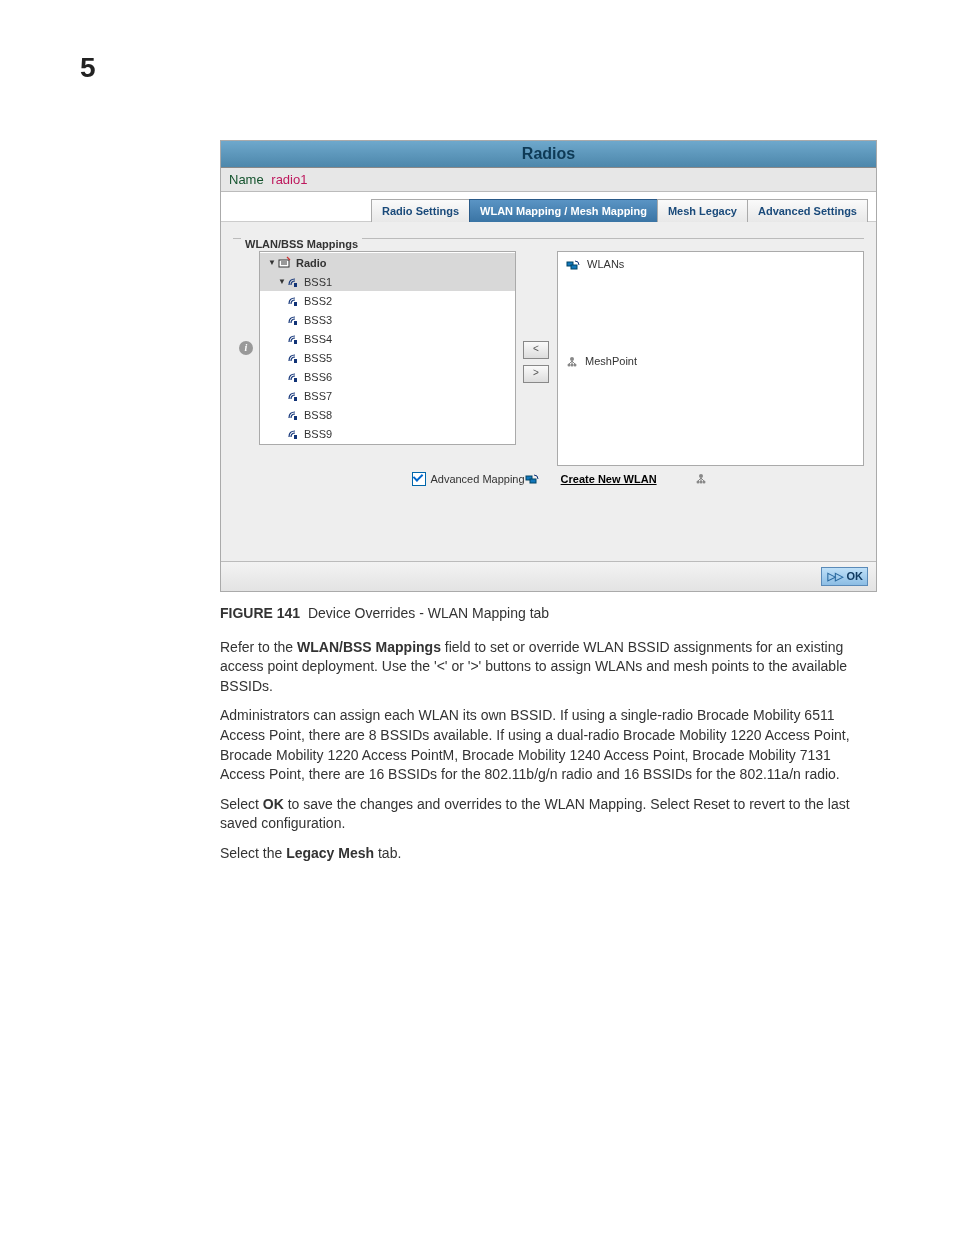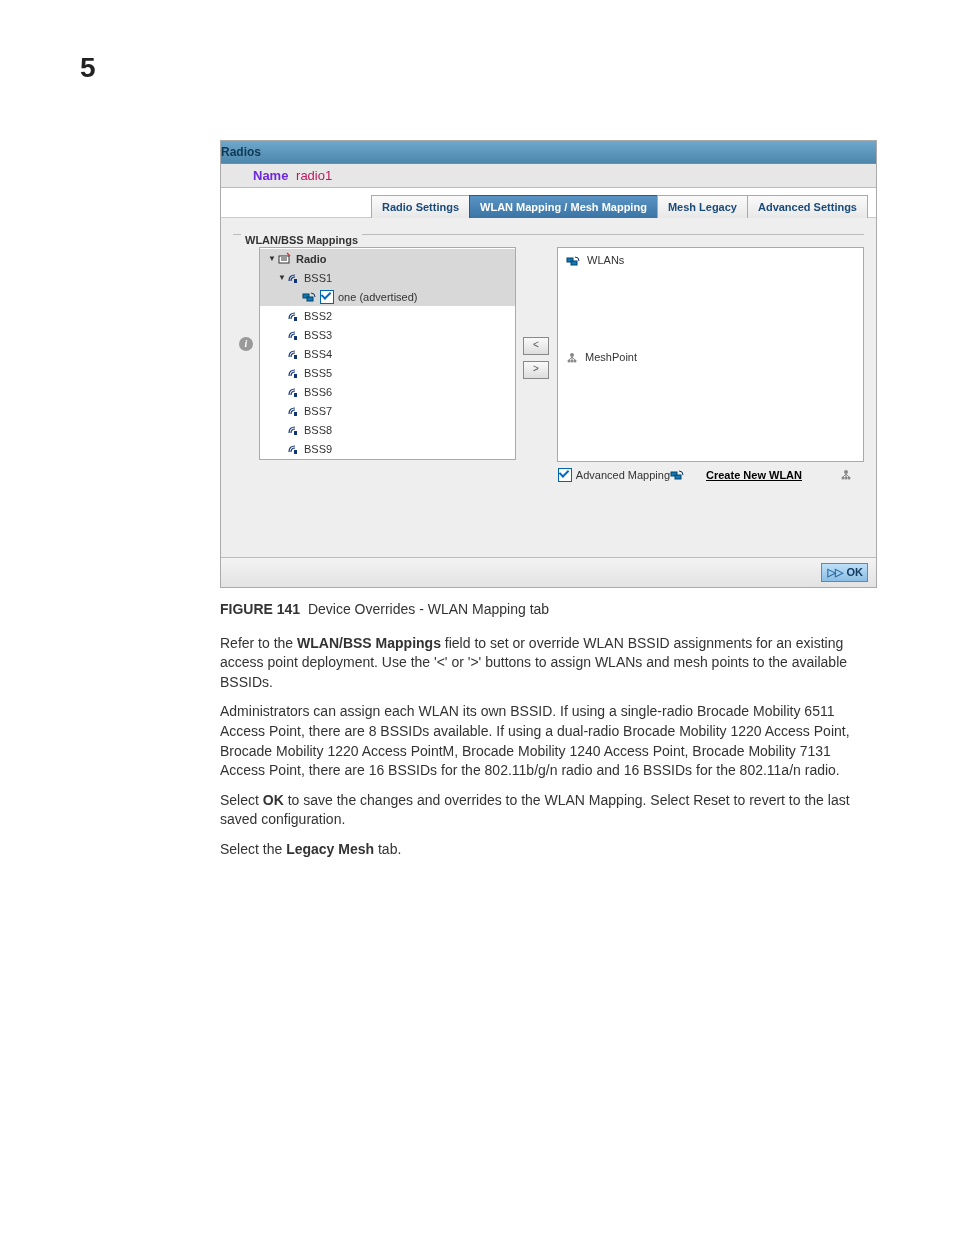--- a/index.html
+++ b/index.html
@@ -33,29 +33,30 @@
     border: 1px solid #aaa;
     width: 655px;
     font-size: 11px;
   }
   .panel-titlebar {
     background: linear-gradient(#6ea8cc, #4d87ab);
     color: #0e3a56;
     font-weight: bold;
     padding: 4px 0;
     border-bottom: 1px solid #888;
-    font-size: 12px;
+    font-size: 16px;
+    text-align: center;
   }
   .name-row {
     background: #e7e7e7;
     padding: 4px 8px;
     border-bottom: 1px solid #bbb;
     font-size: 13px;
   }
-  .name-row .label { font-weight: bold; color: #6d28d9; margin-left: 24px; }
+  .name-row .label { font-weight: normal; color: #14532d; }
   .name-row .val { color: #be185d; margin-left: 4px; }
 
   .tabs-row {
     background: #fff;
     padding: 6px 8px 0 8px;
     text-align: right;
     border-bottom: 1px solid #ccc;
   }
   .tab {
     display: inline-block;
@@ -173,21 +174,21 @@
     border:1px solid #aaa;
     flex:1;
     margin-left:1px;
     min-height: 205px;
     padding: 4px 8px;
   }
   .right-item { padding: 2px 0; }
   .right-item.mesh { margin-top: 80px; }
 
   .below-row {
-    display:flex; justify-content:flex-end;
+    display:flex; justify-content:center;
     padding: 6px 8px 0 34px;
     align-items:center;
   }
   .adv-map { display:flex; align-items:center; }
   .create-link {
     color:#000; font-weight:bold; text-decoration:underline;
     font-size:11px;
   }
   .create-wrap { display:flex; align-items:center; gap:18px;}
 
@@ -275,27 +276,20 @@
                 </svg>
               <b>Radio</b>
             </div>
             <div class="tree-row sel indent1">
               <span class="tri">▼</span>
               <svg class="bss-svg" width="12" height="13">
                   <use href="#bss-ico"></use>
                 </svg>
               <span>BSS1</span>
             </div>
-            <div class="tree-row sel indent2">
-              <svg class="wlan-svg" width="14" height="12">
-                  <use href="#wlan-ico"></use>
-                </svg>
-              <span class="chk"></span>
-              <span>one (advertised)</span>
-            </div>
             <div class="tree-row indentA">
                 <svg class="bss-svg" width="12" height="13">
                   <use href="#bss-ico"></use>
                 </svg>
                 <span>BSS2</span>
               </div>
             <div class="tree-row indentA">
                 <svg class="bss-svg" width="12" height="13">
                   <use href="#bss-ico"></use>
                 </svg>

